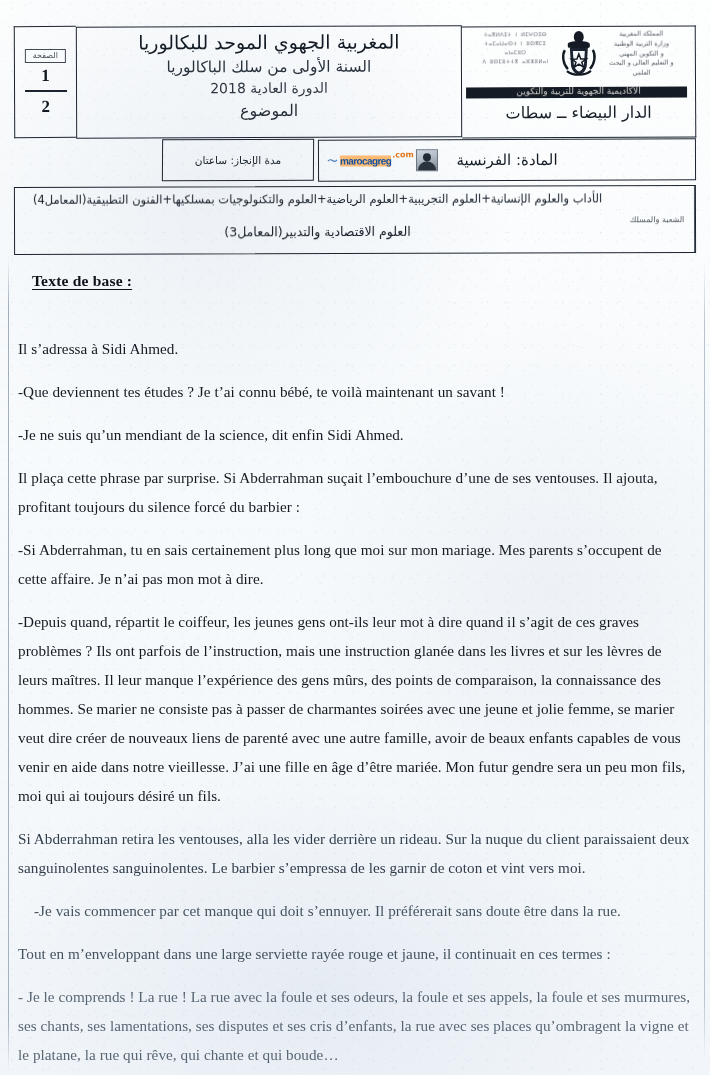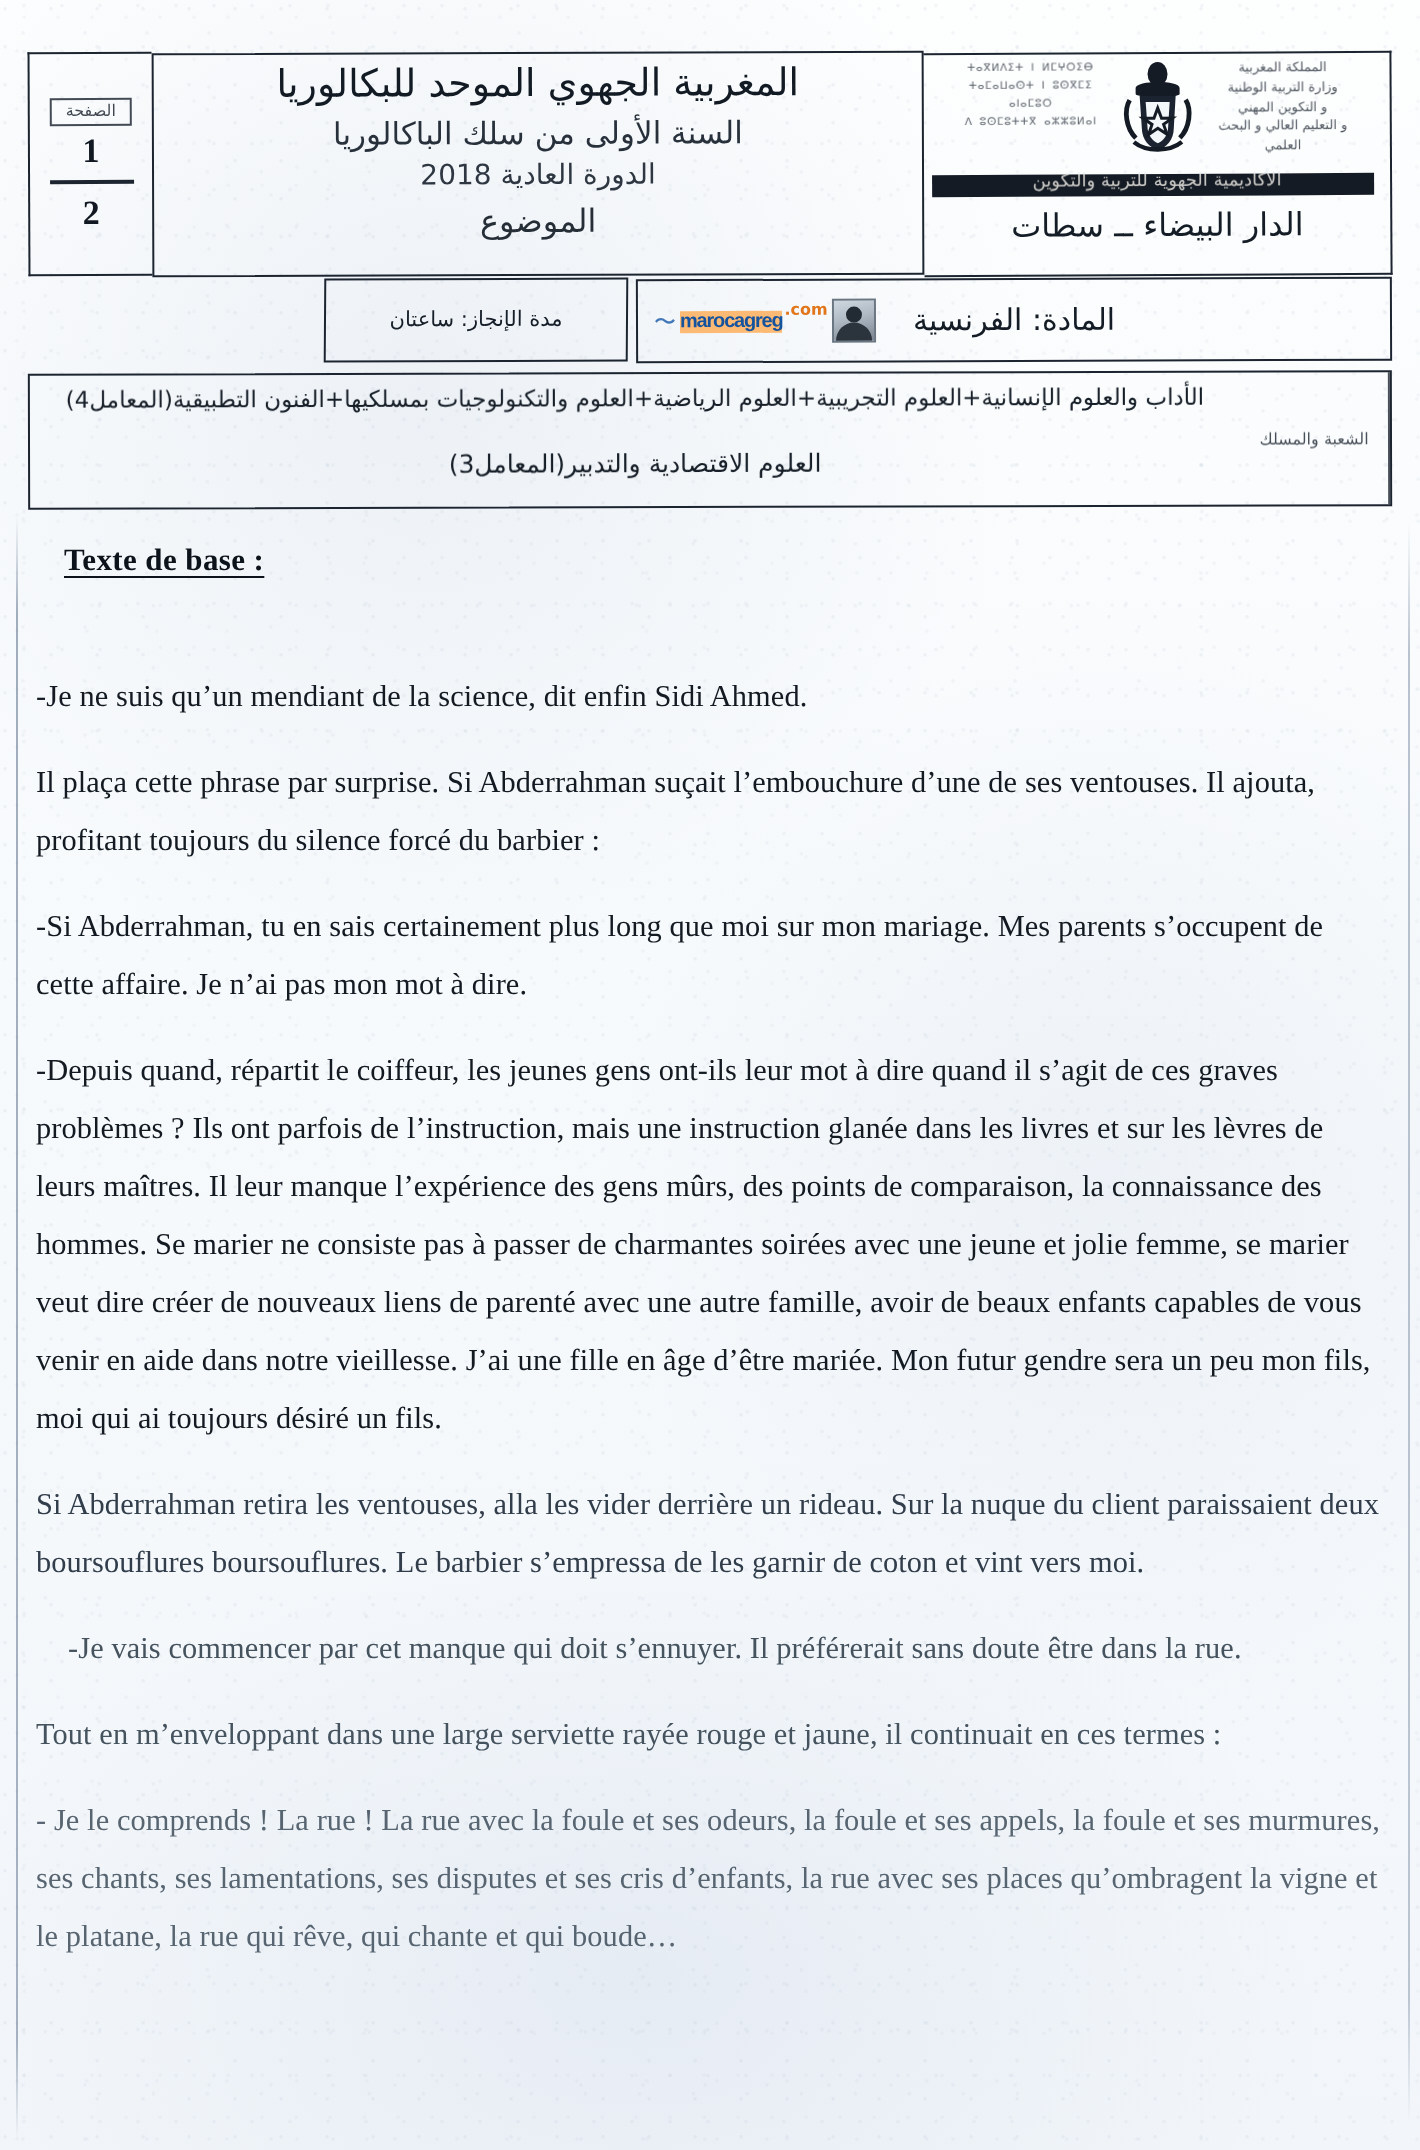--- a/index.html
+++ b/index.html
@@ -462,23 +462,25 @@
         <div class="stream-line">الأداب والعلوم الإنسانية+العلوم التجريبية+العلوم الرياضية+العلوم والتكنولوجيات بمسلكيها+الفنون التطبيقية(المعامل4)</div>
         <div class="stream-line2">العلوم الاقتصادية والتدبير(المعامل3)</div>
       </div>
       <div class="cell-streams-lbl">الشعبة والمسلك</div>
     </div>
   </div>
 
   <div class="body-text">
     <div class="tb-title">Texte de base :</div>
 
+    <p class="para tight">Il s’adressa à Sidi Ahmed.</p>
+    <p class="para tight">-Que deviennent tes études ? Je t’ai connu bébé, te voilà maintenant un savant !</p>
     <p class="para tight">-Je ne suis qu’un mendiant de la science, dit enfin Sidi Ahmed.</p>
     <p class="para tight">Il plaça cette phrase par surprise. Si Abderrahman  suçait l’embouchure d’une de ses ventouses. Il ajouta, profitant toujours du silence forcé du barbier :</p>
     <p class="para tight">-Si Abderrahman, tu en sais certainement plus long que moi sur mon mariage. Mes parents s’occupent de cette affaire. Je n’ai pas mon mot à dire.</p>
     <p class="para tight">-Depuis quand, répartit le coiffeur, les jeunes gens ont-ils leur mot à dire quand il s’agit de ces graves problèmes ? Ils ont parfois de l’instruction, mais une instruction glanée dans les livres et sur les lèvres de leurs maîtres. Il leur manque l’expérience des gens mûrs, des points de comparaison, la connaissance des hommes. Se marier ne consiste pas à passer de charmantes soirées avec une jeune et jolie femme, se marier veut dire créer de nouveaux liens de parenté avec une autre famille, avoir de beaux enfants capables de vous venir en aide dans notre vieillesse. J’ai une fille en âge d’être mariée. Mon futur gendre sera un peu mon fils, moi qui ai toujours désiré un fils.</p>
-    <p class="para tight fade1">Si Abderrahman retira les ventouses, alla les vider derrière un rideau. Sur la nuque du client paraissaient deux boursouflures boursouflures. Le barbier s’empressa de les garnir de coton et vint vers moi.</p>
+    <p class="para tight fade1">Si Abderrahman retira les ventouses, alla les vider derrière un rideau. Sur la nuque du client paraissaient deux sanguinolentes sanguinolentes. Le barbier s’empressa de les garnir de coton et vint vers moi.</p>
     <p class="para tight indent fade2">-Je vais commencer par cet manque qui doit s’ennuyer. Il préférerait sans doute être dans la rue.</p>
     <p class="para tight fade2">Tout en m’enveloppant dans une large serviette rayée rouge et jaune, il continuait en ces termes :</p>
     <p class="para fade3">- Je le comprends ! La rue ! La rue avec la foule et ses odeurs, la foule et ses appels, la foule et ses murmures, ses chants, ses lamentations, ses disputes et ses cris d’enfants, la rue avec ses places qu’ombragent la vigne et le platane, la rue qui rêve, qui chante et qui boude…</p>
   </div>
 
 </div>
 
 </body></html>

